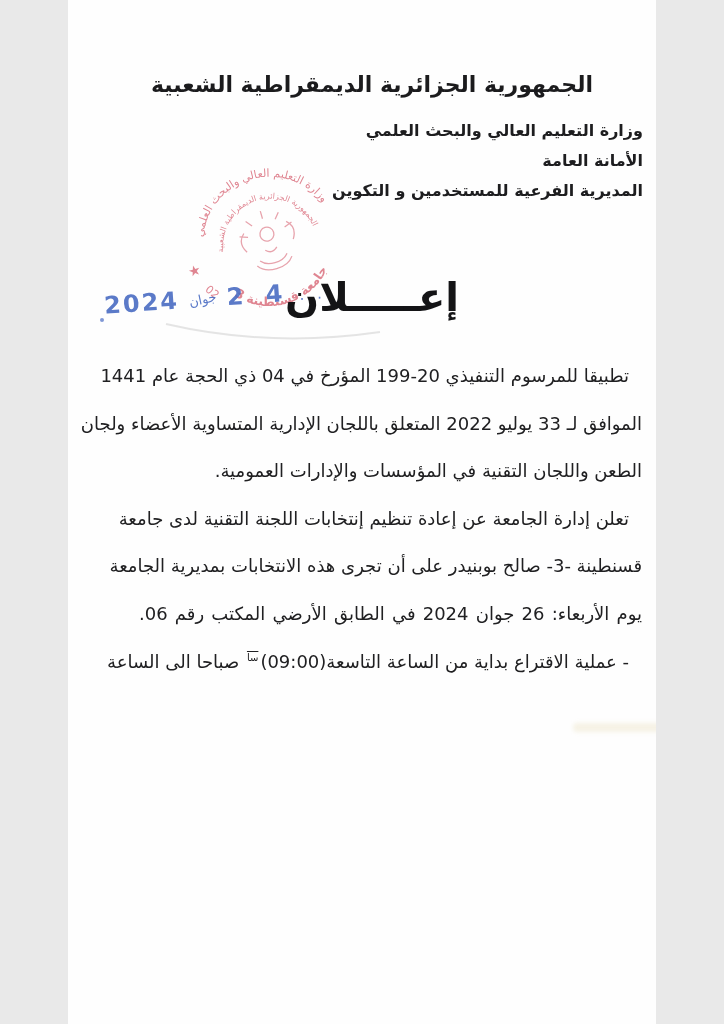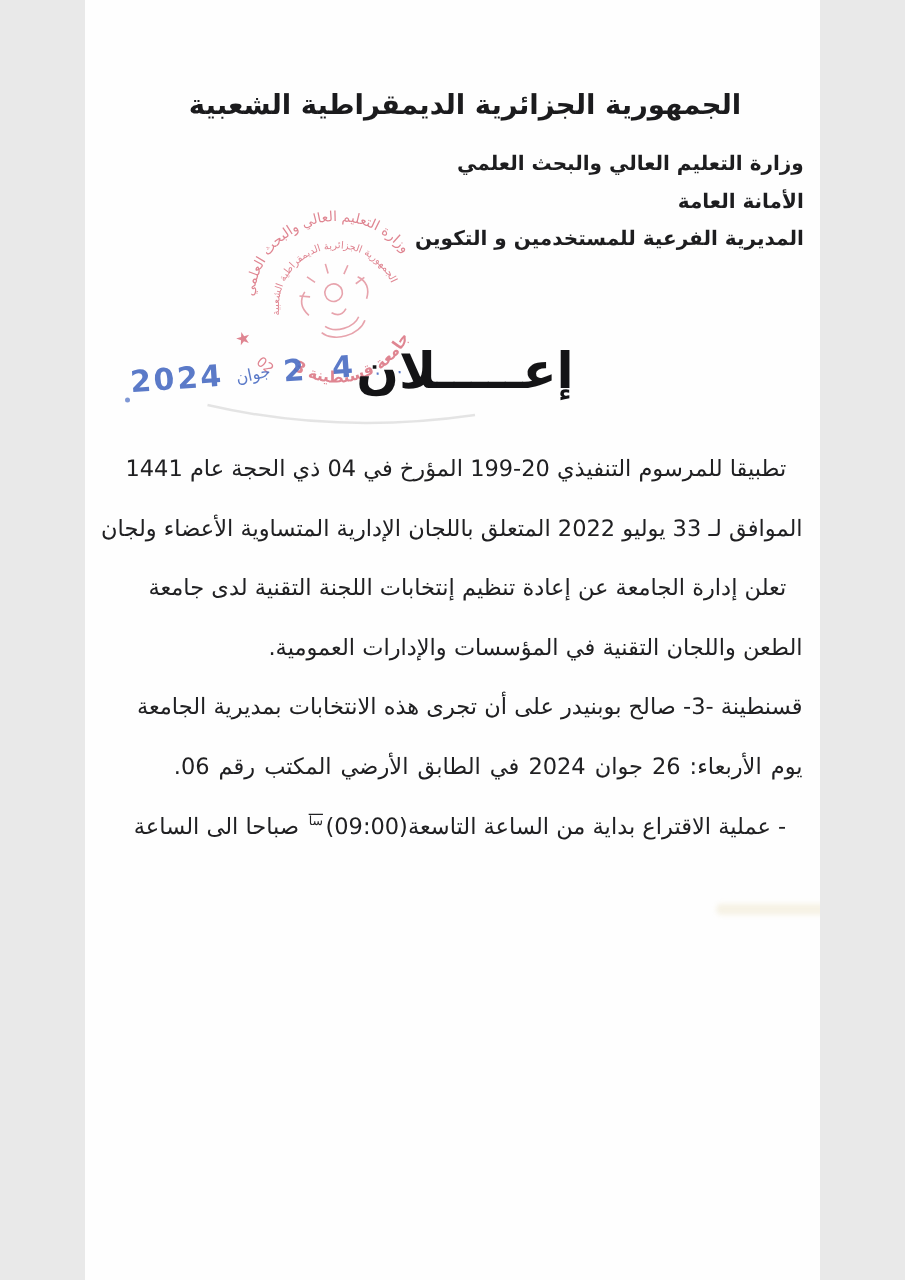--- a/index.html
+++ b/index.html
@@ -115,22 +115,22 @@
 
   <svg class="pencil-arc" width="230" height="44" viewBox="0 0 230 44">
     <path d="M 8,16 Q 112,40 222,24" stroke="#c6c6c6" stroke-width="2" fill="none"></path>
   </svg>
 
   <div class="headline">إعـــــلان</div>
 
   <div class="body-block">
       <div class="bline just ind"><span>تطبيقا للمرسوم التنفيذي </span><span class="b">20-199</span><span> المؤرخ في </span><span class="b">04</span><span> ذي الحجة عام </span><span class="b">1441</span></div>
       <div class="bline just"><span>الموافق لـ </span><span class="b">33</span><span> يوليو </span><span class="b">2022</span><span> المتعلق باللجان الإدارية المتساوية الأعضاء ولجان</span></div>
+      <div class="bline right"><span>الطعن واللجان التقنية في المؤسسات والإدارات العمومية.</span></div>
       <div class="bline just ind"><span>تعلن إدارة الجامعة عن إعادة تنظيم إنتخابات اللجنة التقنية لدى جامعة</span></div>
-      <div class="bline right"><span>الطعن واللجان التقنية في المؤسسات والإدارات العمومية.</span></div>
       <div class="bline just"><span>قسنطينة </span><span class="b">-3-</span><span> صالح بوبنيدر على أن تجرى هذه الانتخابات </span><span class="b">بمديرية الجامعة</span></div>
       <div class="bline just"><span class="b">يوم الأربعاء: 26 جوان 2024 في الطابق الأرضي المكتب رقم 06.</span></div>
       <div class="bline just ind"><span class="b">- عملية الاقتراع</span><span> بداية من الساعة التاسعة(</span><span class="b">09:00</span><span>)</span><sup>سا</sup><span> صباحا الى الساعة</span></div>
     </div>
 
   <div class="smudge"></div>
 
 </div>
 
 </body></html>

